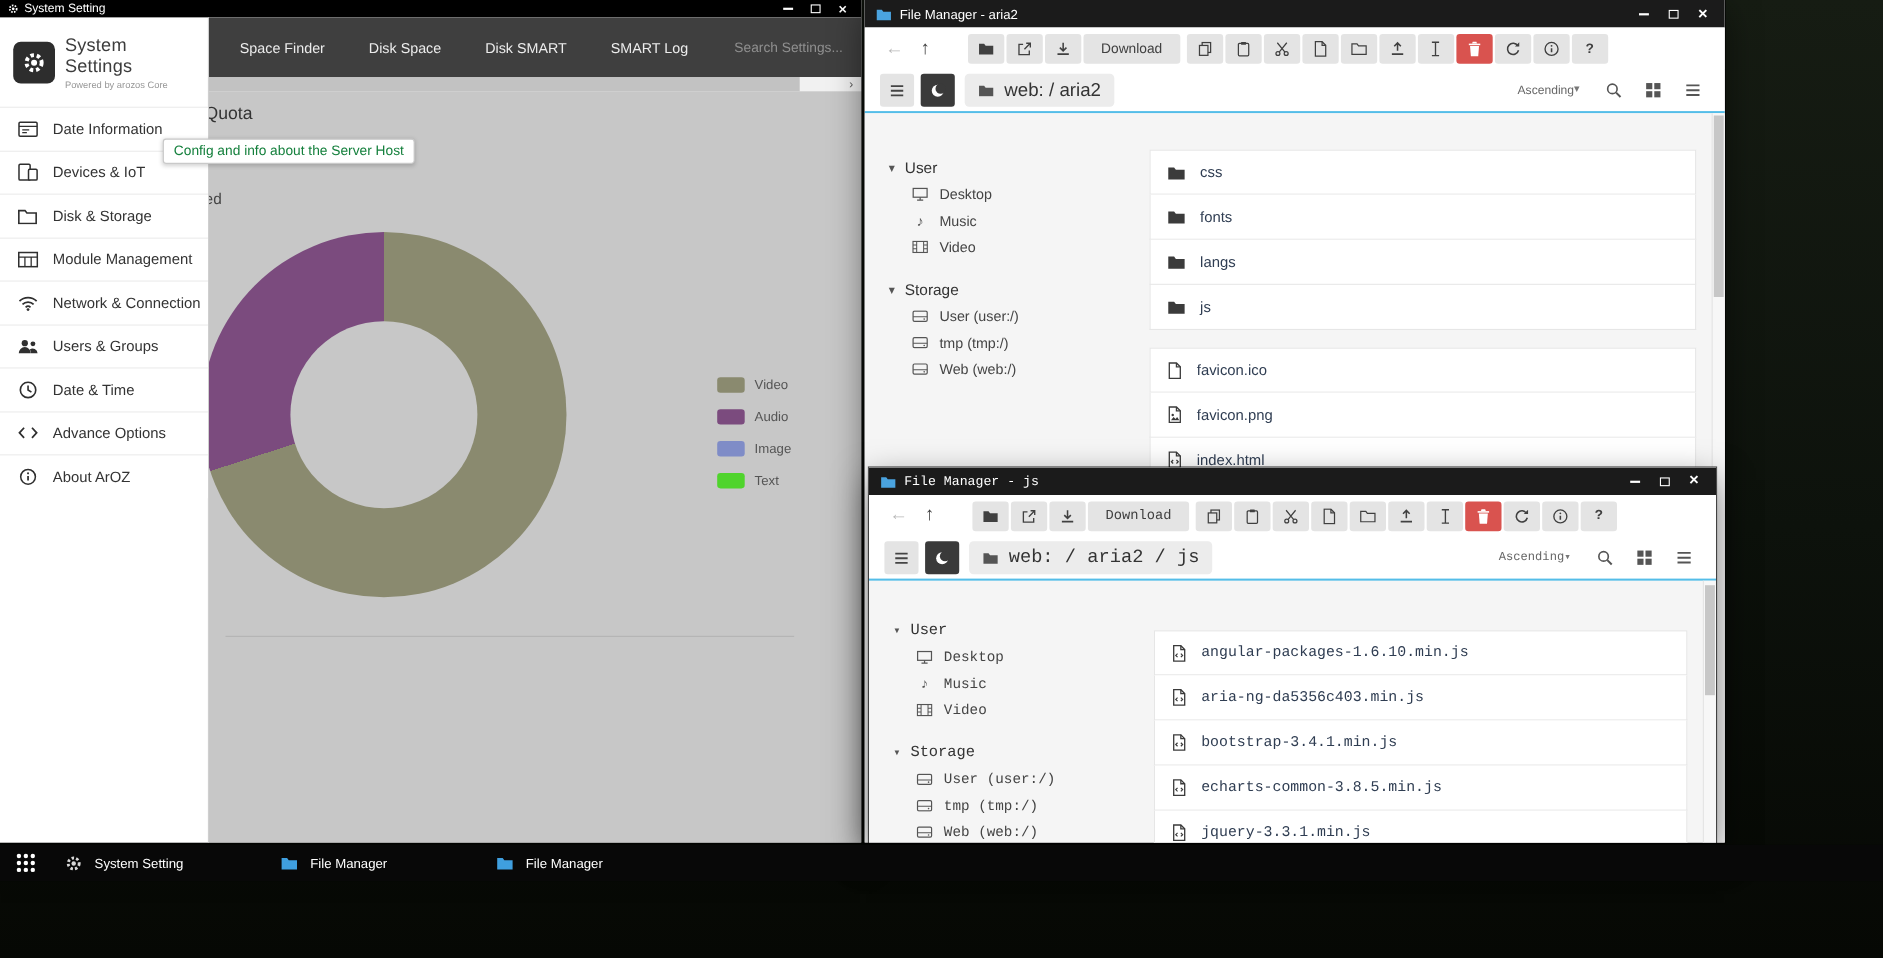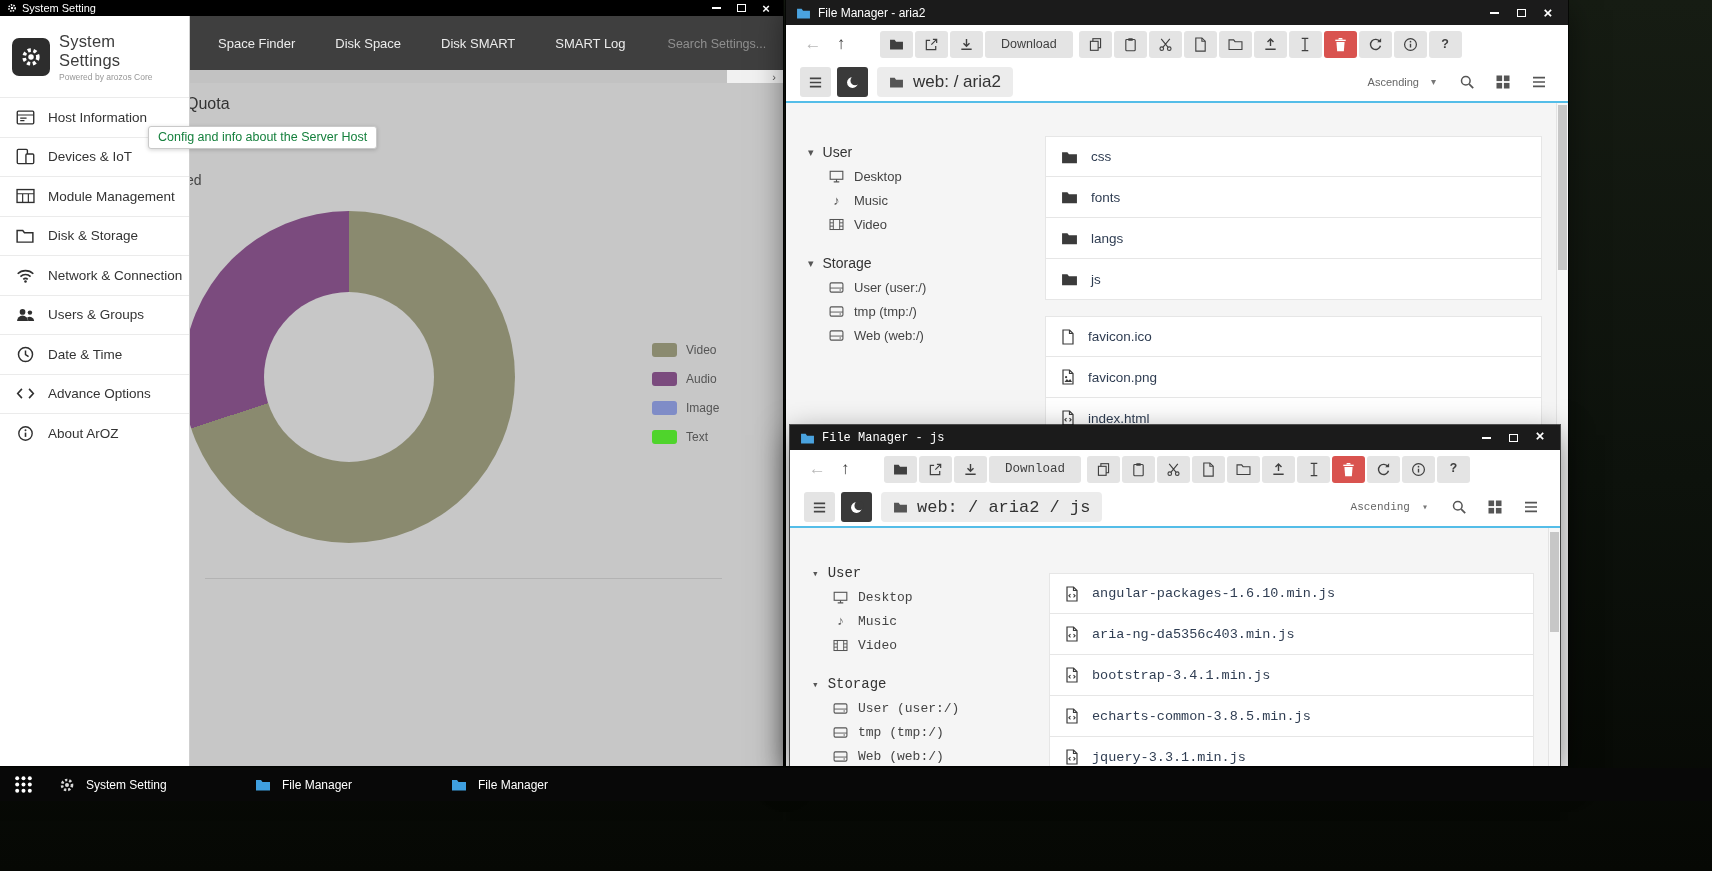--- a/index.html
+++ b/index.html
@@ -86,21 +86,21 @@
   .tbtn.first { margin-left:24px; }
   .tbtn.txt { padding:0 16px; margin-right:6px; }
   .tbtn.danger { background:#d9534f; color:#fff; }
   .fm-pathbar { height:38px; display:flex; align-items:center; padding:0 14px; background:#fff; gap:6px; }
   .sqbtn { width:31px; height:30px; border-radius:3px; background:#e4e4e4; border:none; display:inline-flex;
            align-items:center; justify-content:center; color:#444; cursor:pointer; }
   .sqbtn.dark { background:#3a3a3a; color:#fff; }
   .crumb { height:30px; background:#ececec; border-radius:4px; display:inline-flex; align-items:center; gap:9px;
            padding:0 12px; font-size:17px; color:#333; margin-left:3px; cursor:pointer; }
   .crumb .svi { color:#555; }
-  .sort { font-size:11px; color:#666; display:inline-flex; align-items:flex-start; gap:12px; margin-right:10px; cursor:pointer; }
+  .sort { font-size:11px; color:#666; display:inline-flex; align-items:flex-start; gap:0; margin-right:10px; cursor:pointer; }
   .sort .g-caret { font-size:10px; color:#777; }
   .pico { width:30px; height:30px; display:inline-flex; align-items:center; justify-content:center; color:#555; cursor:pointer; }
   .fm-divider { height:2px; background:#54bde8; }
   .fm-body { display:flex; position:relative; height:calc(100% - 103px); background:#f5f5f5; }
   .tree { width:245px; padding:22px 0 0 22px; flex:none; }
   .tree-sec { display:flex; align-items:center; gap:9px; font-size:14px; color:#333; height:24px; margin-top:15px; cursor:pointer; }
   .tree-sec .g-caret { font-size:11px; color:#555; }
   .tree-item { display:flex; align-items:center; gap:9px; font-size:13px; color:#444; height:24px; margin-left:20px; cursor:pointer; }
   .tic { width:17px; display:flex; justify-content:center; color:#555; flex:none; font-size:13px; }
   .flist { flex:1; padding:33px 26px 0 14px; min-width:0; }
@@ -163,47 +163,47 @@
             <div class="ss-logo-sub">Powered by arozos Core</div>
           </div>
         </div>
         <div class="ss-item">
           <span class="ss-ic">
               <svg class="svi" width="19" height="17" viewBox="0 0 18 16">
                 <rect x="1.2" y="2" width="15.6" height="12" rx="1" fill="none" stroke="currentColor" stroke-width="1.3"></rect>
                 <path stroke="currentColor" stroke-width="1.1" fill="none" d="M1.2 5.6h15.6M4 8.6h6M4 11h4"></path>
               </svg>
             </span>
-          <span>Host Information</span>
+          <span>Date Information</span>
         </div>
         <div class="ss-item">
           <span class="ss-ic">
               <svg class="svi" width="19" height="17" viewBox="0 0 18 16">
                 <rect x="1.2" y="1.2" width="9.6" height="13.6" rx="1" fill="none" stroke="currentColor" stroke-width="1.3"></rect>
                 <rect x="9.4" y="5.6" width="7.4" height="9.2" rx="1" fill="#fff" stroke="currentColor" stroke-width="1.3"></rect>
               </svg>
             </span>
           <span>Devices &amp; IoT</span>
         </div>
         <div class="ss-item">
           <span class="ss-ic">
+              <svg class="svi" width="18" height="15" viewBox="0 0 16 13">
+                <path fill="none" stroke="currentColor" stroke-width="1.3" d="M1 2h5l1.5 2H15v8.4H1z"></path>
+              </svg>
+            </span>
+          <span>Disk &amp; Storage</span>
+        </div>
+        <div class="ss-item">
+          <span class="ss-ic">
               <svg class="svi" width="19" height="16" viewBox="0 0 18 15">
                 <rect x="1" y="1.4" width="16" height="12.2" fill="none" stroke="currentColor" stroke-width="1.3"></rect>
                 <path stroke="currentColor" stroke-width="1.1" fill="none" d="M1 5.4h16M6.3 5.4v8.2M11.7 5.4v8.2"></path>
               </svg>
             </span>
           <span>Module Management</span>
-        </div>
-        <div class="ss-item">
-          <span class="ss-ic">
-              <svg class="svi" width="18" height="15" viewBox="0 0 16 13">
-                <path fill="none" stroke="currentColor" stroke-width="1.3" d="M1 2h5l1.5 2H15v8.4H1z"></path>
-              </svg>
-            </span>
-          <span>Disk &amp; Storage</span>
         </div>
         <div class="ss-item">
           <span class="ss-ic">
               <svg class="svi" width="19" height="15" viewBox="0 0 18 14">
                 <path fill="none" stroke="currentColor" stroke-width="1.5" d="M1.6 5.4a10.5 10.5 0 0 1 14.8 0M4.2 8.1a6.8 6.8 0 0 1 9.6 0M6.9 10.7a3 3 0 0 1 4.2 0"></path>
                 <circle cx="9" cy="12.6" r="1.2" fill="currentColor"></circle>
               </svg>
             </span>
           <span>Network &amp; Connection</span>
         </div>

